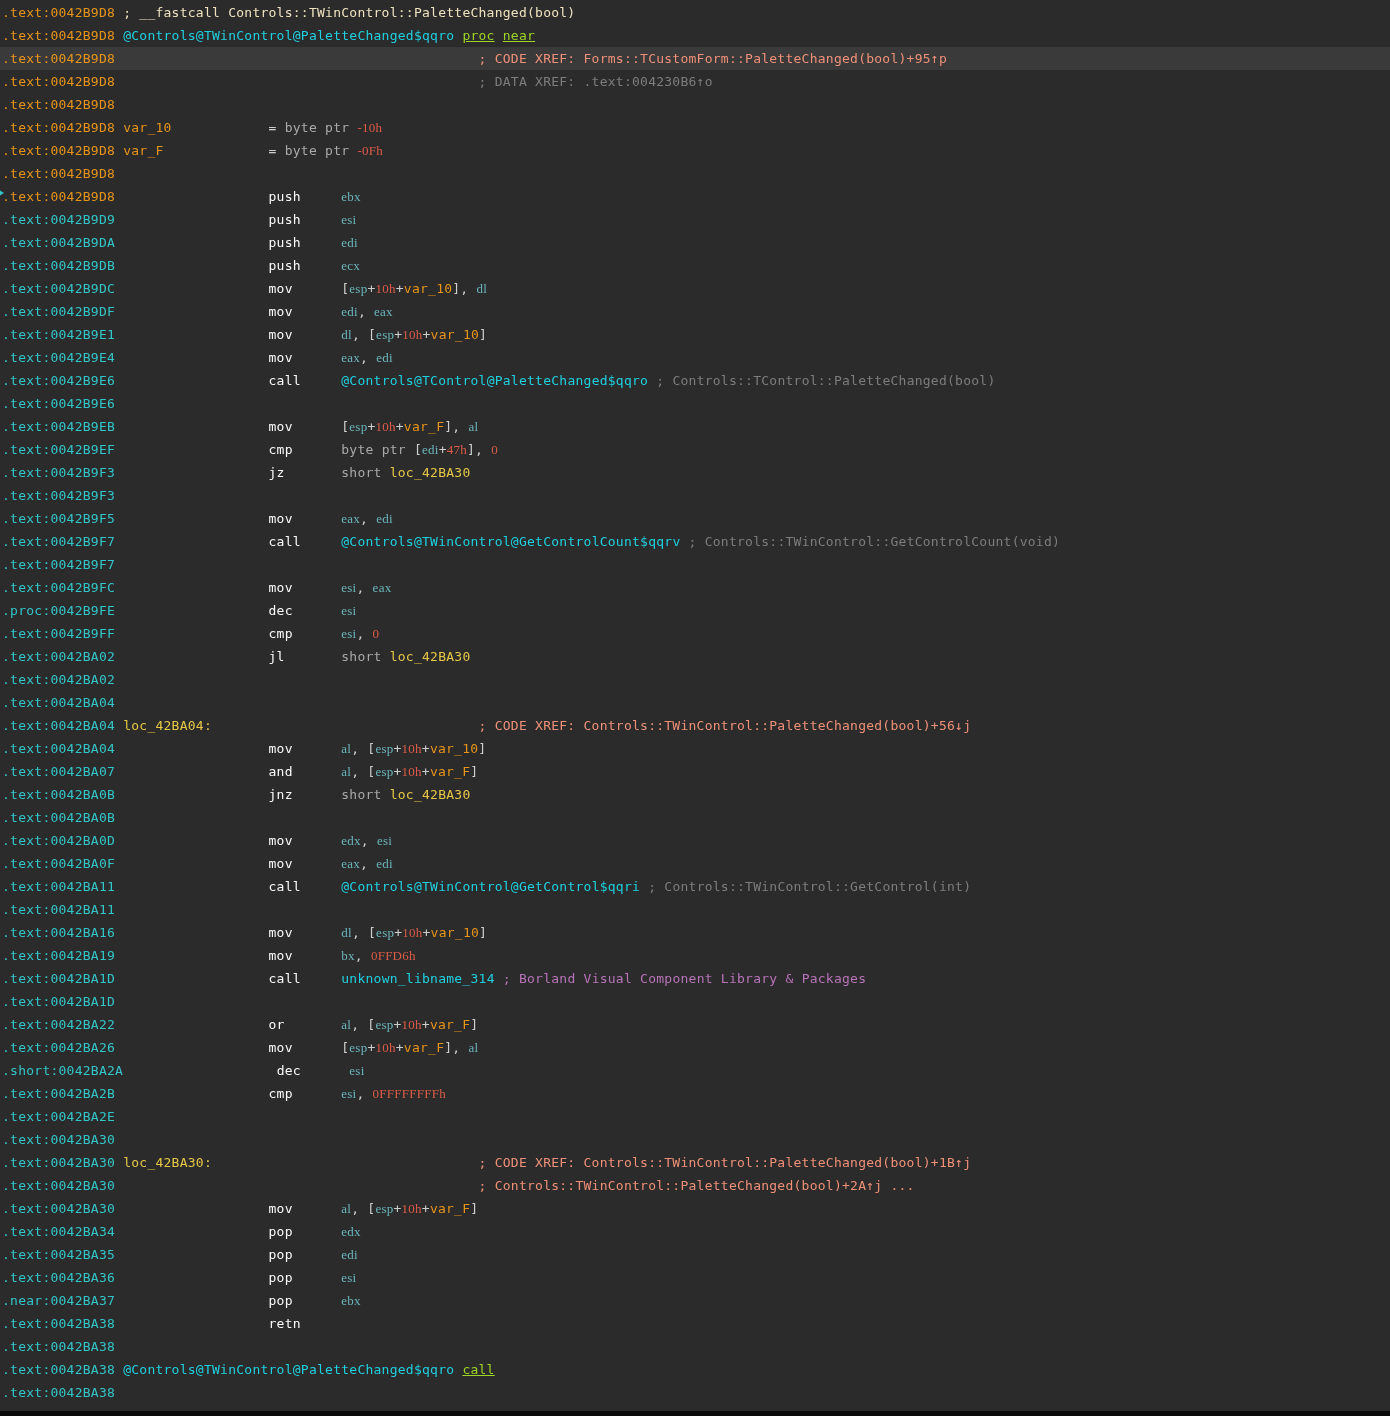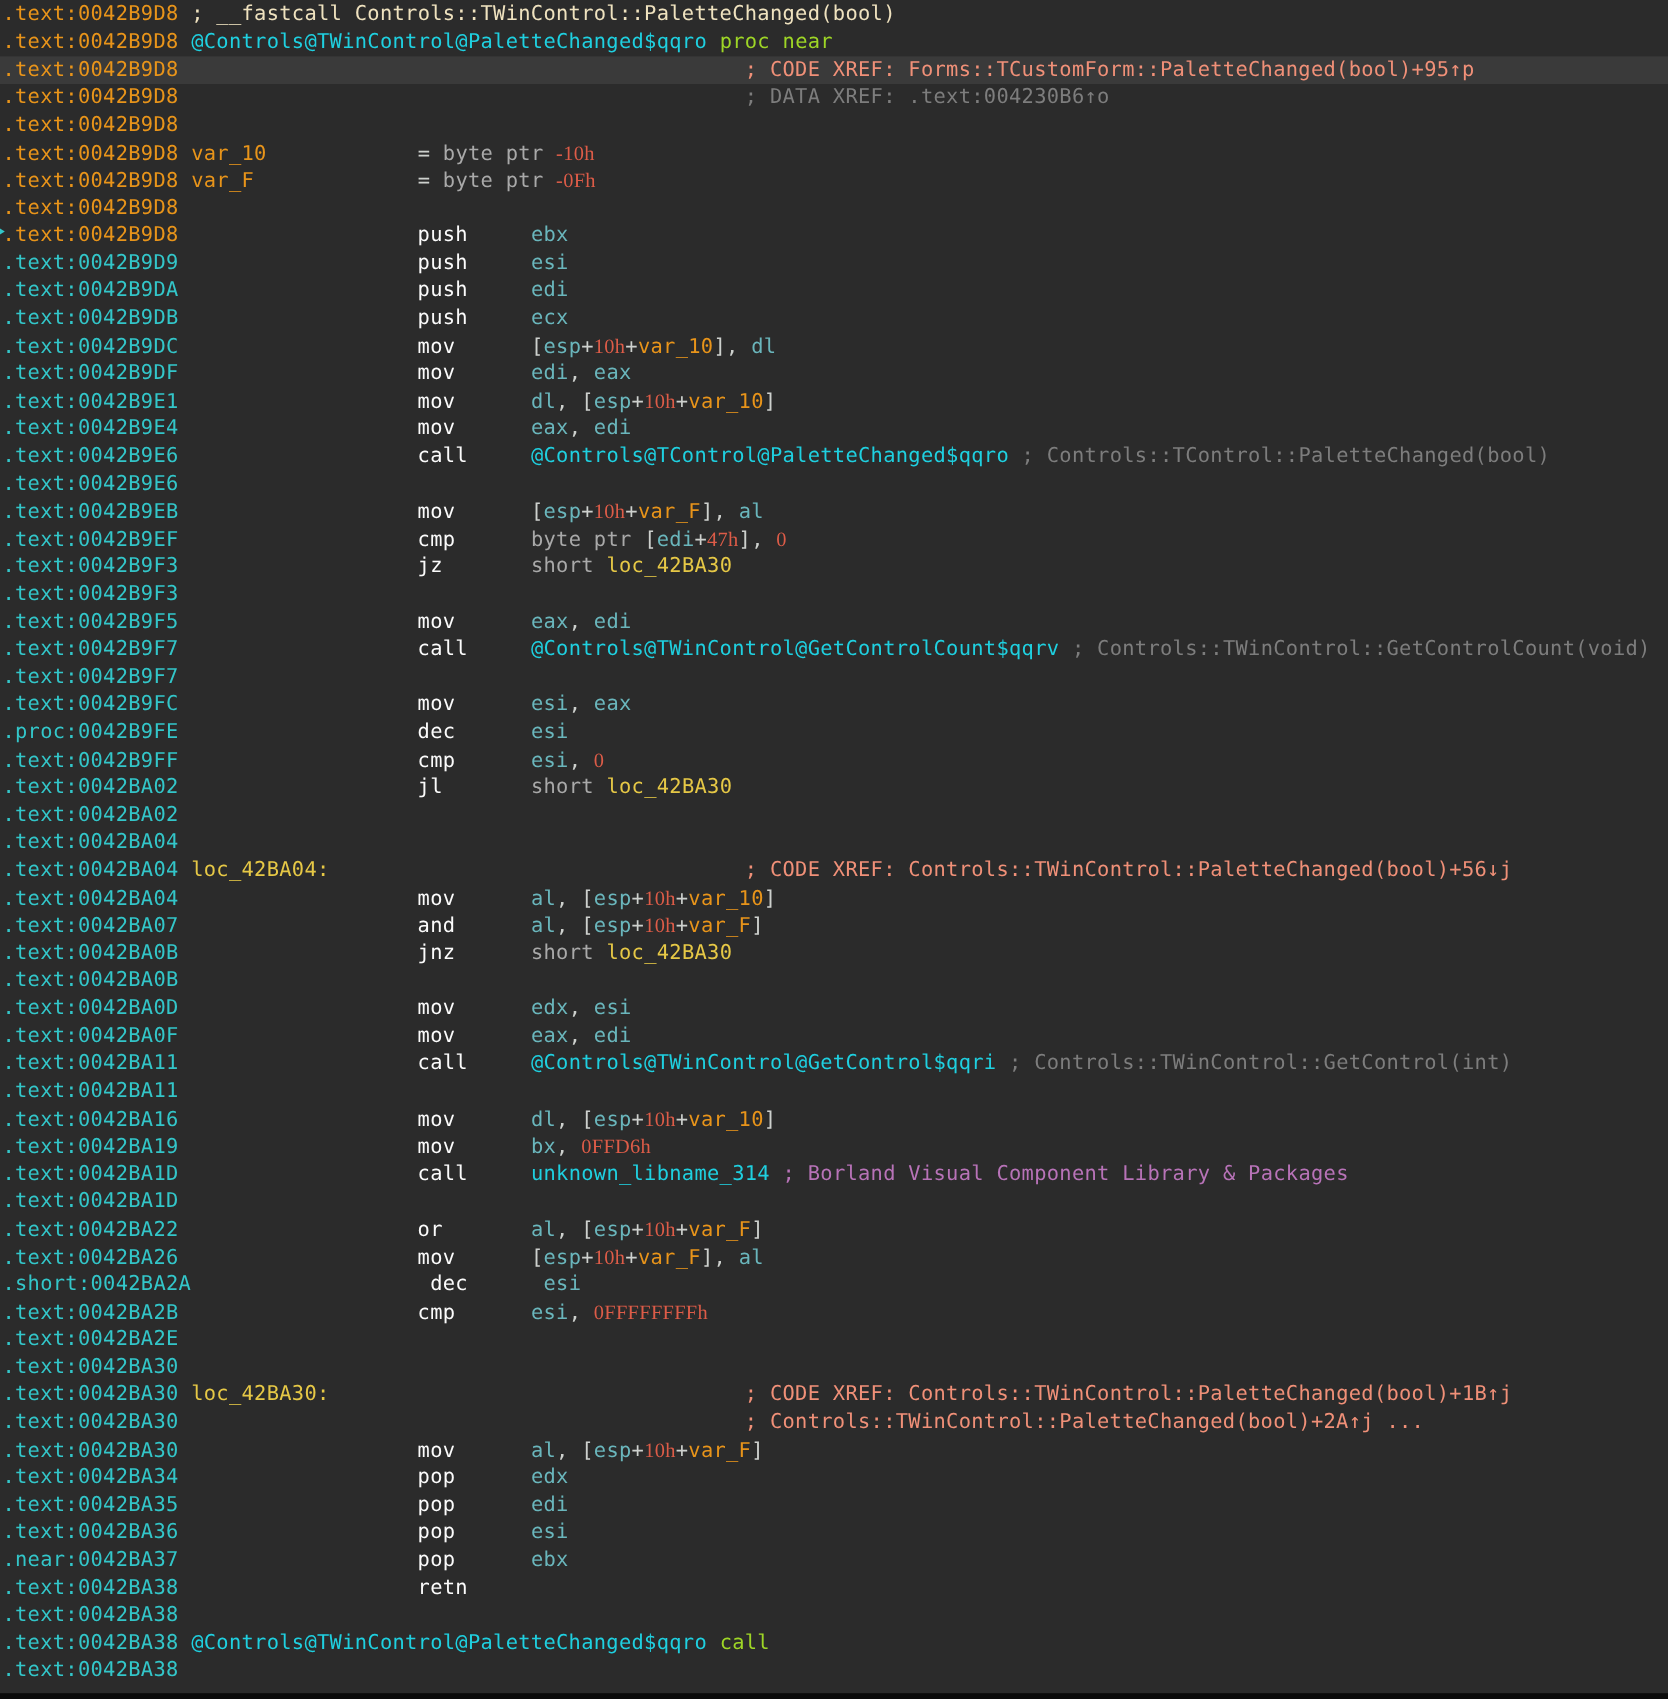--- a/index.html
+++ b/index.html
@@ -1,32 +1,32 @@
 <!DOCTYPE html>
 <html style="--bg: #2b2b2b; --hl-row: #3a3a3a; --addr-current: #e8941a; --addr: #33c6c9; --auto-comment: #efe2bf; --name: #1fd0e0; --keyword-green: #9ed626; --xref: #f09078; --comment: #7d7d7d; --lib-comment: #b873b8; --label: #e6c846; --stackvar: #e8941a; --number: #dd5c48; --register: #6ab6bc; --punct: #cdd0cd; --mnemonic: #fbfbfb; --keyword-gray: #a9a9a9;"><head>
 <meta charset="utf-8">
 <style>
   html,body{margin:0;padding:0;background:#2b2b2b;width:1390px;height:1416px;overflow:hidden;}
   #screen{position:relative;width:1390px;height:1416px;background:var(--bg,#2b2b2b);overflow:hidden;
-    font-family:"DejaVu Sans Mono","Liberation Mono",monospace;font-size:17px;letter-spacing:0.25px;}
+    font-family:"DejaVu Sans Mono","Liberation Mono",monospace;font-size:13px;letter-spacing:0.25px;}
   #listing{position:absolute;top:1px;left:0;width:100%;}
   .line{height:23px;line-height:23px;white-space:pre;padding-left:2px;}
   .line.hl{background:var(--hl-row,#3a3a3a);}
   .tk-ao{color:var(--addr-current,#e8941a);}
   .tk-at{color:var(--addr,#33c6c9);}
   .tk-ca{color:var(--auto-comment,#efe2bf);}
   .tk-nm{color:var(--name,#1fd0e0);}
-  .tk-kg{color:var(--keyword-green,#9ed626);}
+  .tk-kg{color:var(--keyword-green,#9ed626);text-decoration:underline;}
   .tk-xr{color:var(--xref,#f09078);}
   .tk-cg{color:var(--comment,#7d7d7d);}
   .tk-cp{color:var(--lib-comment,#b873b8);}
   .tk-lb{color:var(--label,#e6c846);}
   .tk-vr{color:var(--stackvar,#e8941a);}
   .tk-nu{color:var(--number,#dd5c48);font-family:Liberation Serif, serif;}
-  .tk-rg{color:var(--register,#6ab6bc);}
+  .tk-rg{color:var(--register,#6ab6bc);font-family:Liberation Serif, serif;}
   .tk-pc{color:var(--punct,#cdd0cd);}
   .tk-mn{color:var(--mnemonic,#fbfbfb);}
   .tk-kw{color:var(--keyword-gray,#a9a9a9);}
   #flow-arrow{position:absolute;left:-4px;top:188px;width:0;height:0;
     border-left:8px solid var(--addr,#33c6c9);border-top:5px solid transparent;border-bottom:5px solid transparent;}
   #bottom-edge{position:absolute;left:0;bottom:0;width:100%;height:5px;background:#0a0a0a;}
 </style>
 </head>
 <body>
 

